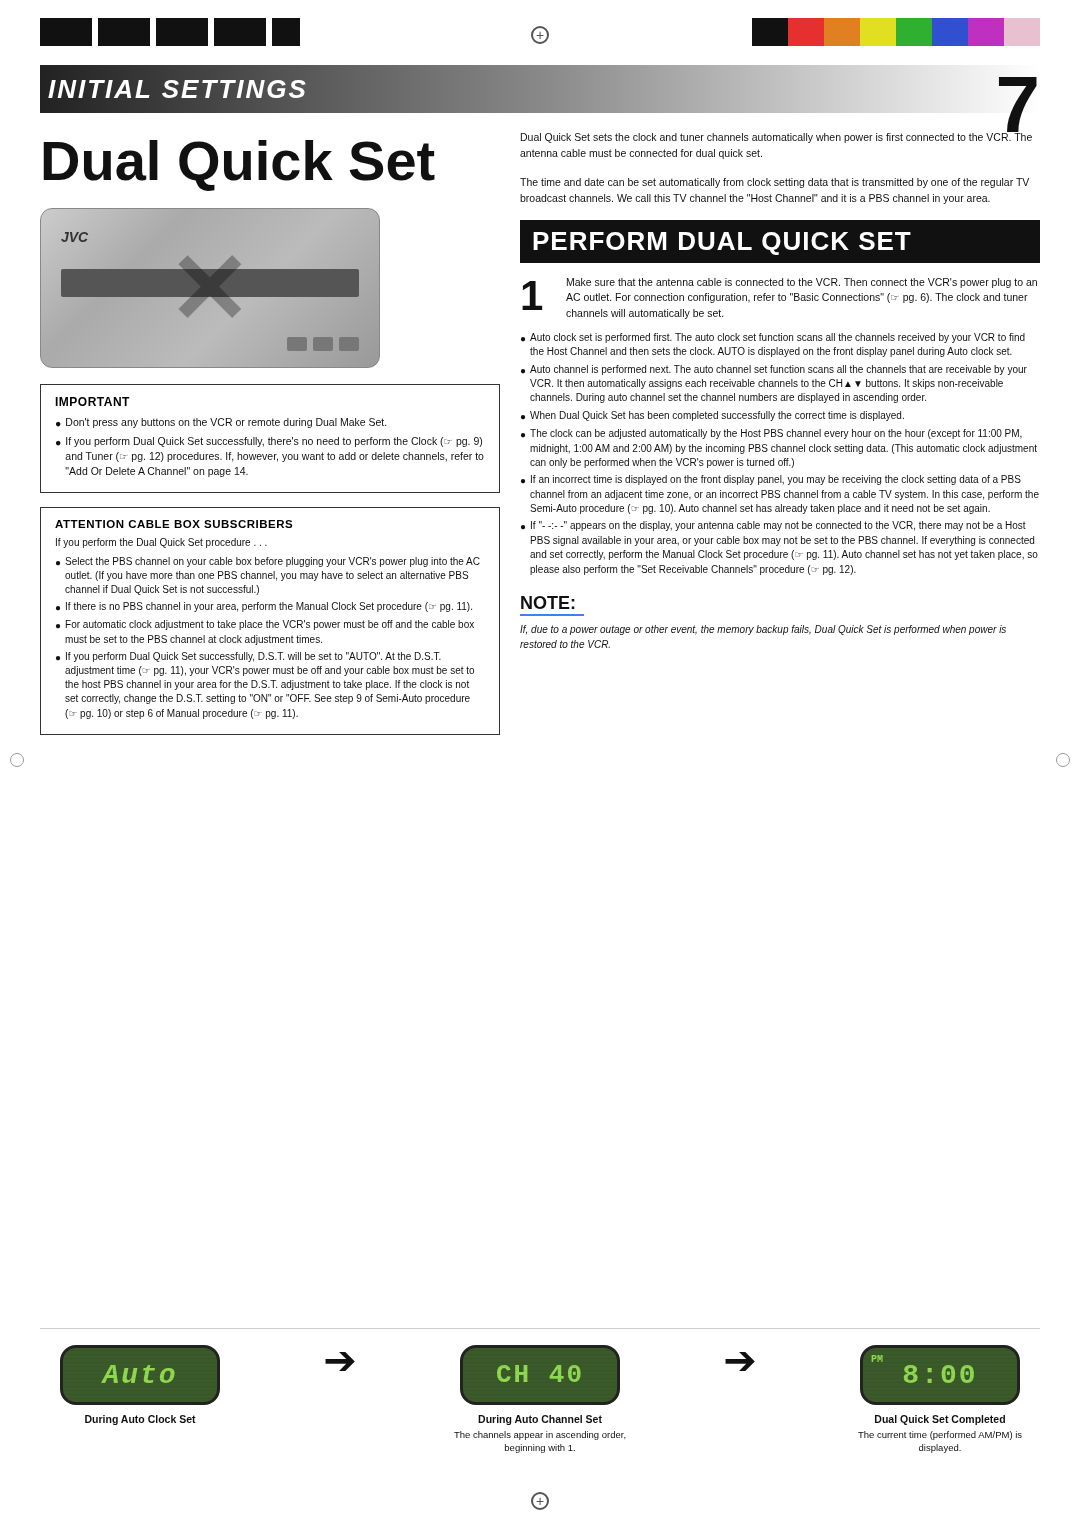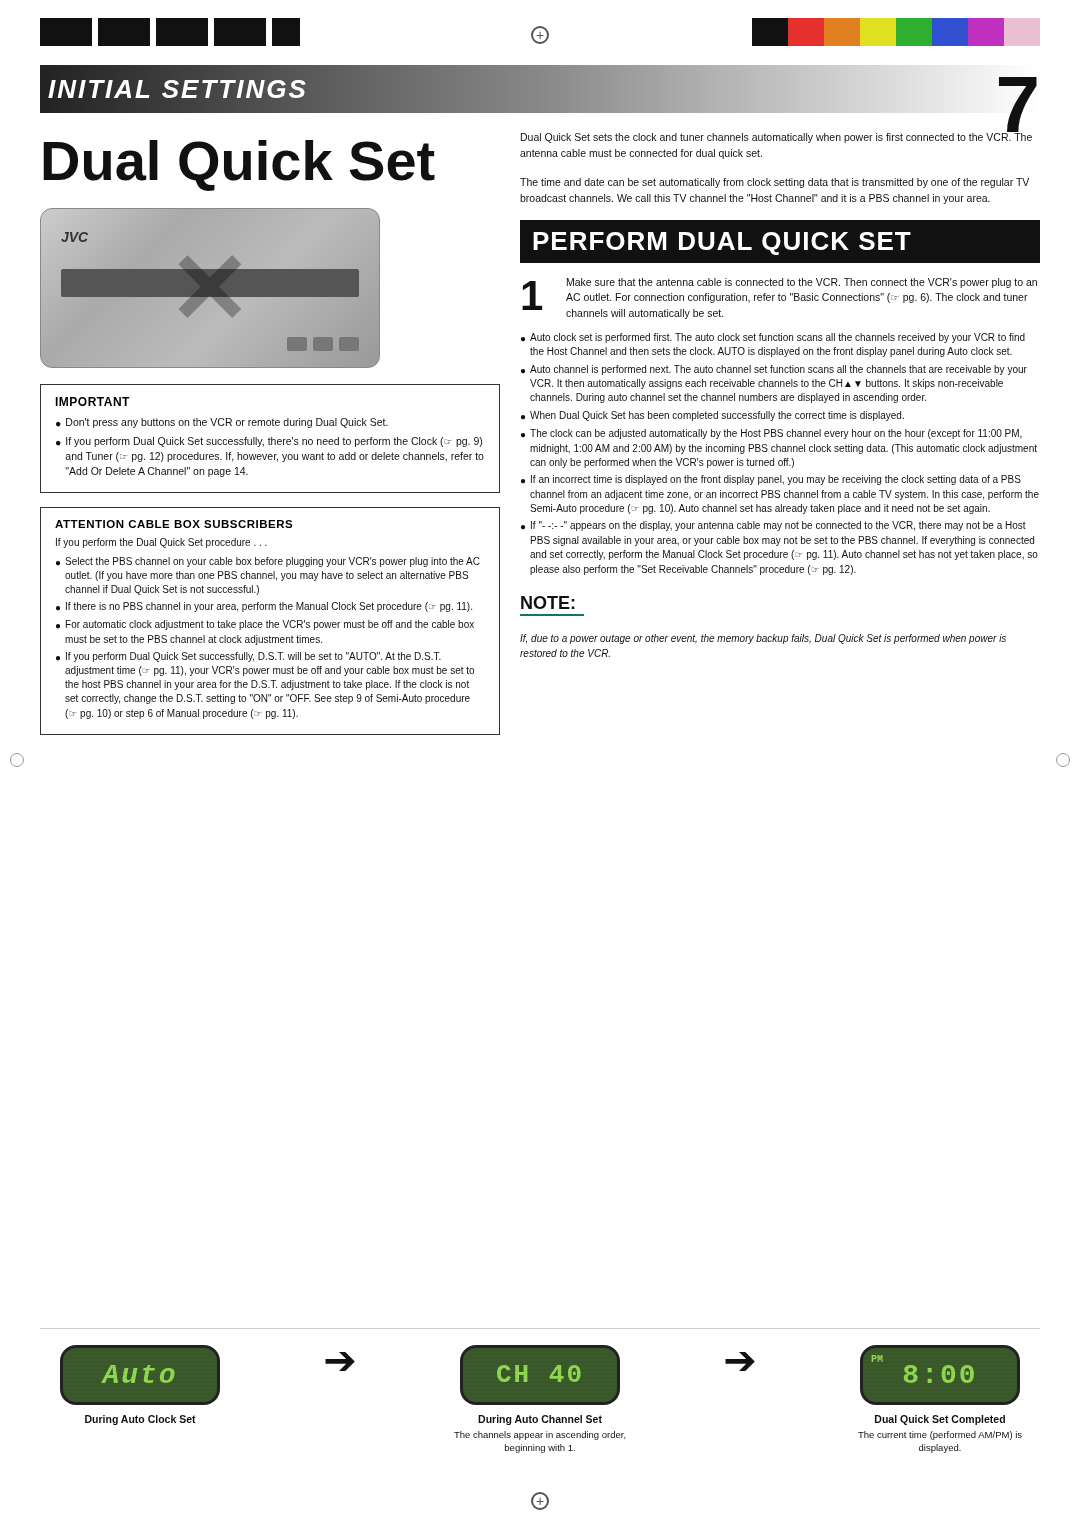--- a/index.html
+++ b/index.html
@@ -279,24 +279,24 @@
 
     
     .note-section {
       margin-top: 16px;
     }
     .note-title {
       font-size: 18px;
       font-weight: 900;
       color: #111;
       text-transform: uppercase;
-      border-bottom: 2px solid #0f766e;
+      border-bottom: 2px solid #3b82f6;
       display: inline-block;
       padding-right: 8px;
-      margin-bottom: 16px;
+      margin-bottom: 7px;
     }
     .note-text {
       font-size: 10px;
       line-height: 1.45;
       color: #111;
       font-style: italic;
     }
 
     
     .bottom-section {
@@ -464,21 +464,21 @@
         <div class="vcr-btn"></div>
       </div>
       <div class="vcr-x-mark">✕</div>
     </div>
 
     <div class="important-box">
       <div class="important-title">IMPORTANT</div>
       <div class="important-text">
         <div class="bullet-item">
           <span class="bullet">●</span>
-          <span>Don't press any buttons on the VCR or remote during Dual Quick Set.</span>
+          <span>Don't press any buttons on the VCR or remote during Dual Make Set.</span>
         </div>
         <div class="bullet-item">
           <span class="bullet">●</span>
           <span>If you perform Dual Quick Set successfully, there's no need to perform the Clock (☞ pg. 9) and Tuner (☞ pg. 12) procedures. If, however, you want to add or delete channels, refer to "Add Or Delete A Channel" on page 14.</span>
         </div>
       </div>
     </div>
 
     <div class="attention-box">
       <div class="attention-title">ATTENTION CABLE BOX SUBSCRIBERS</div>

